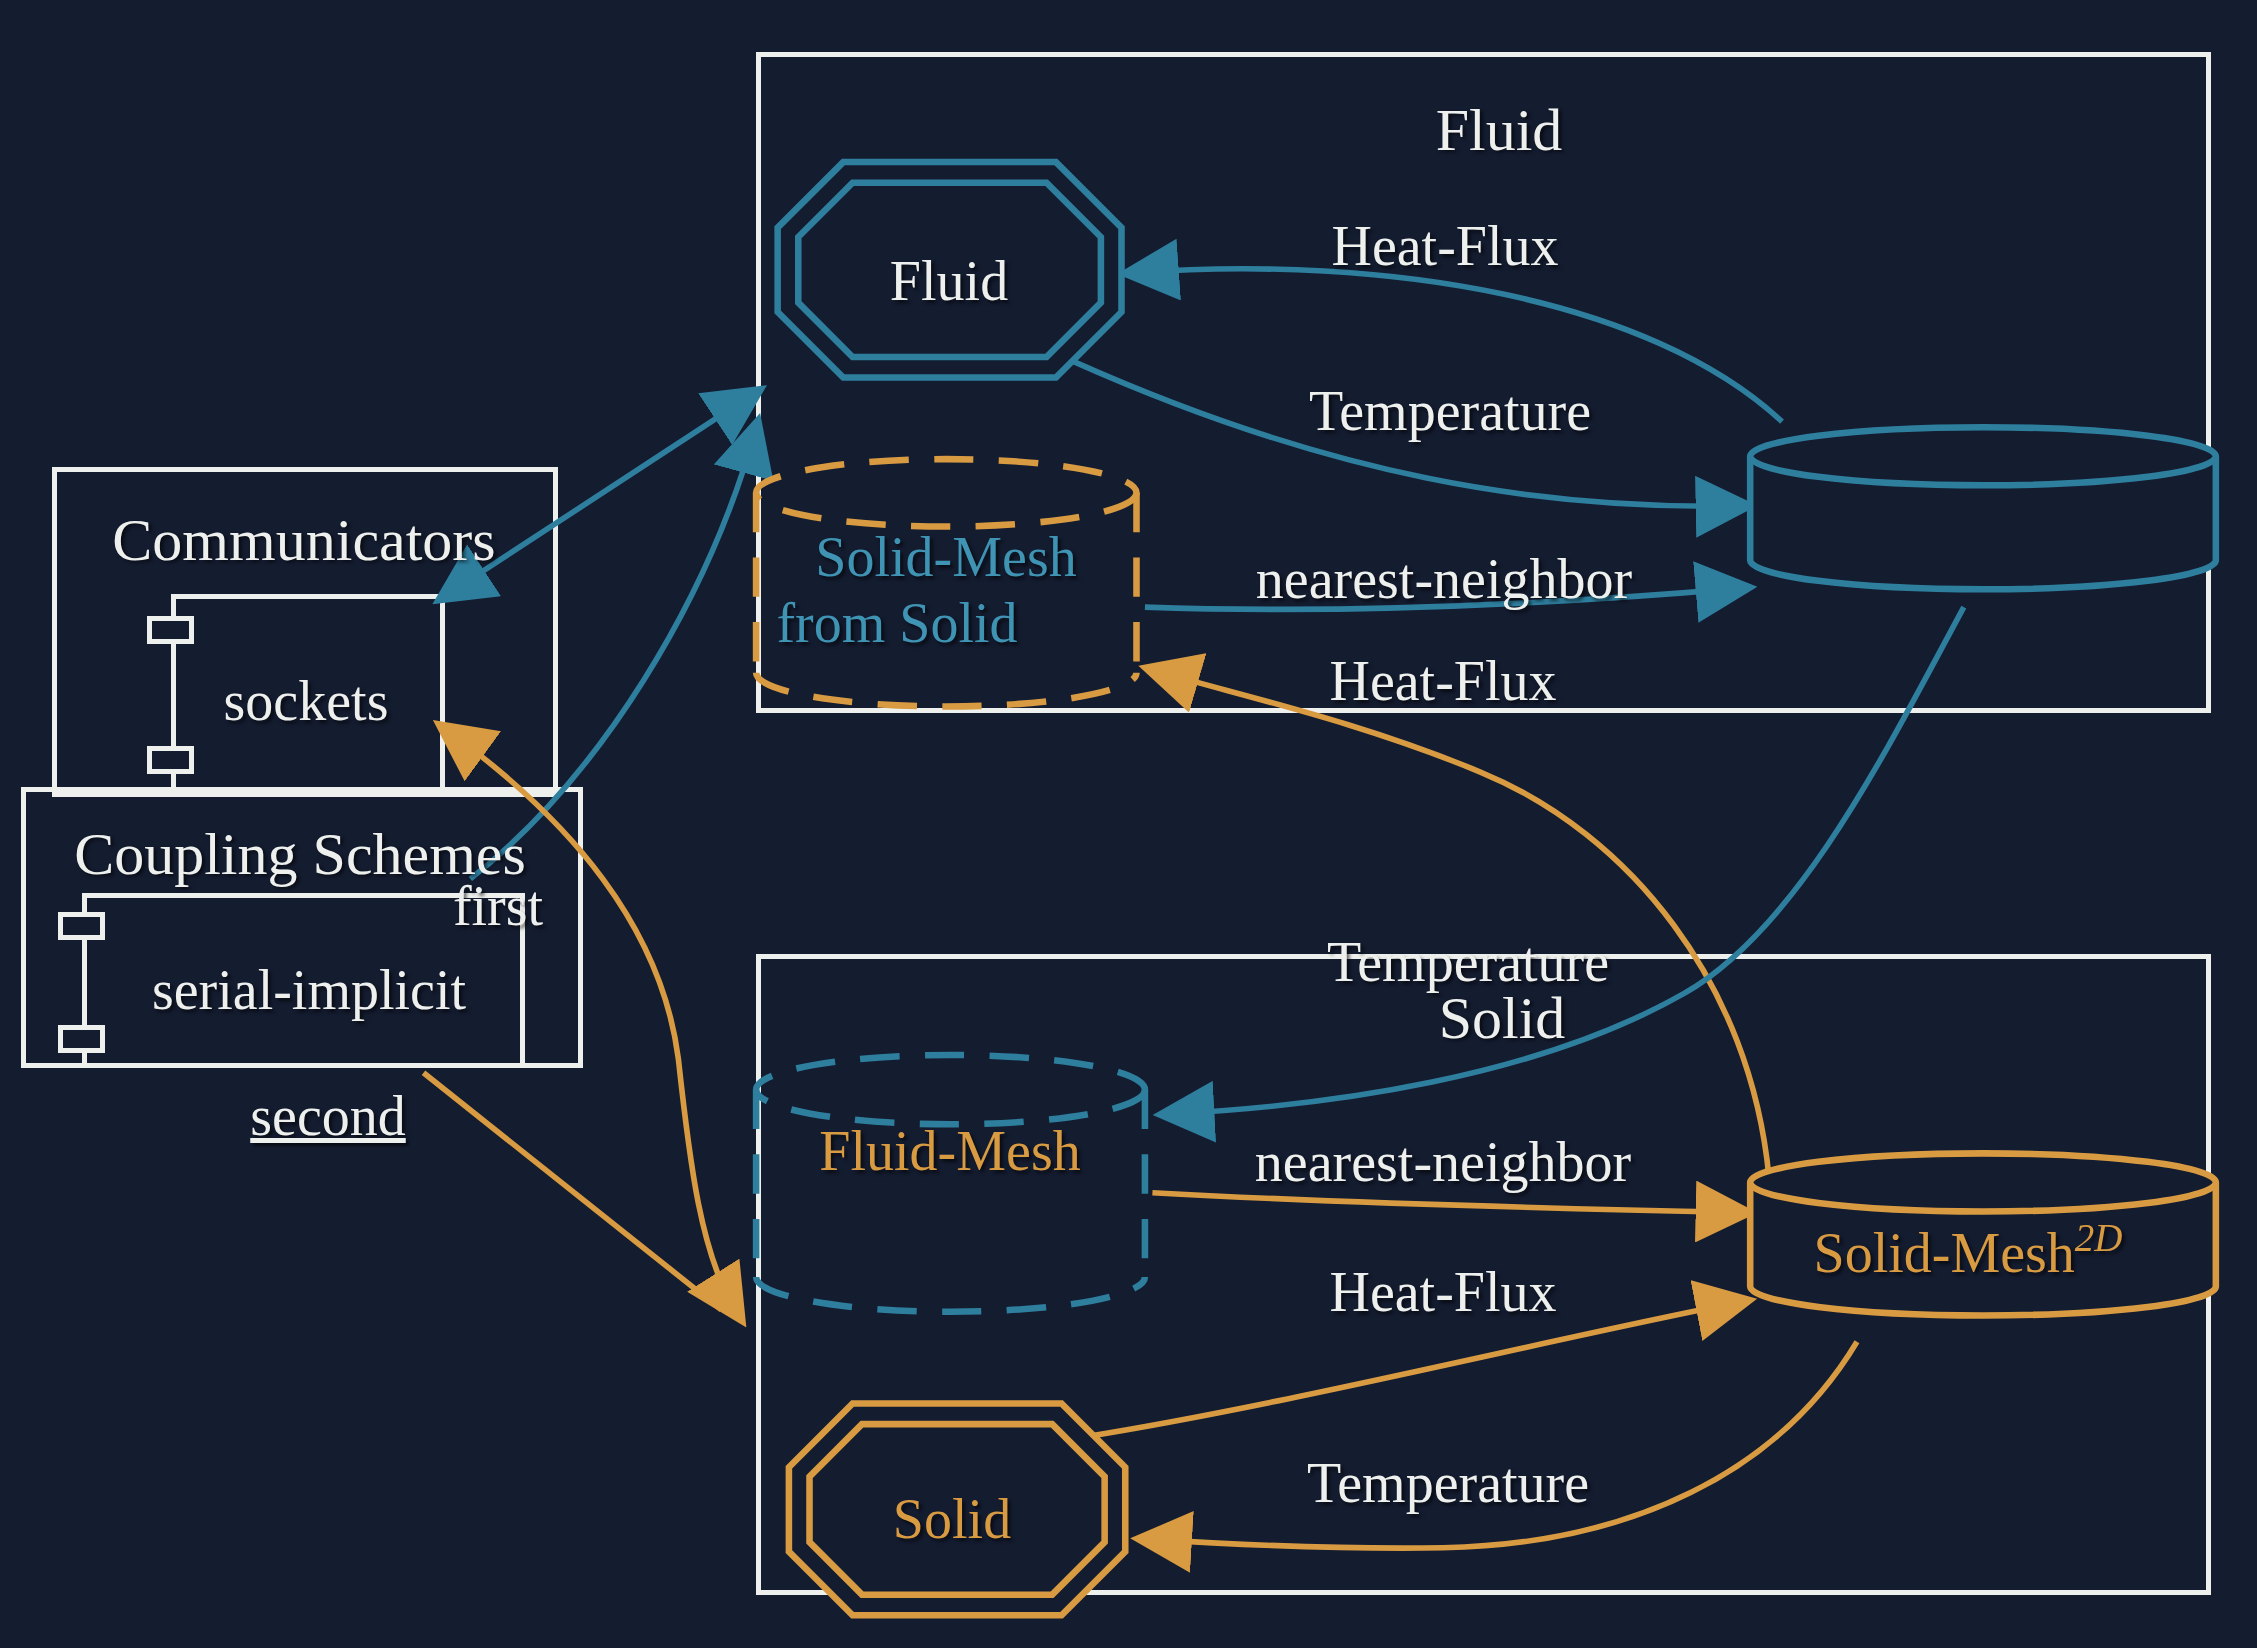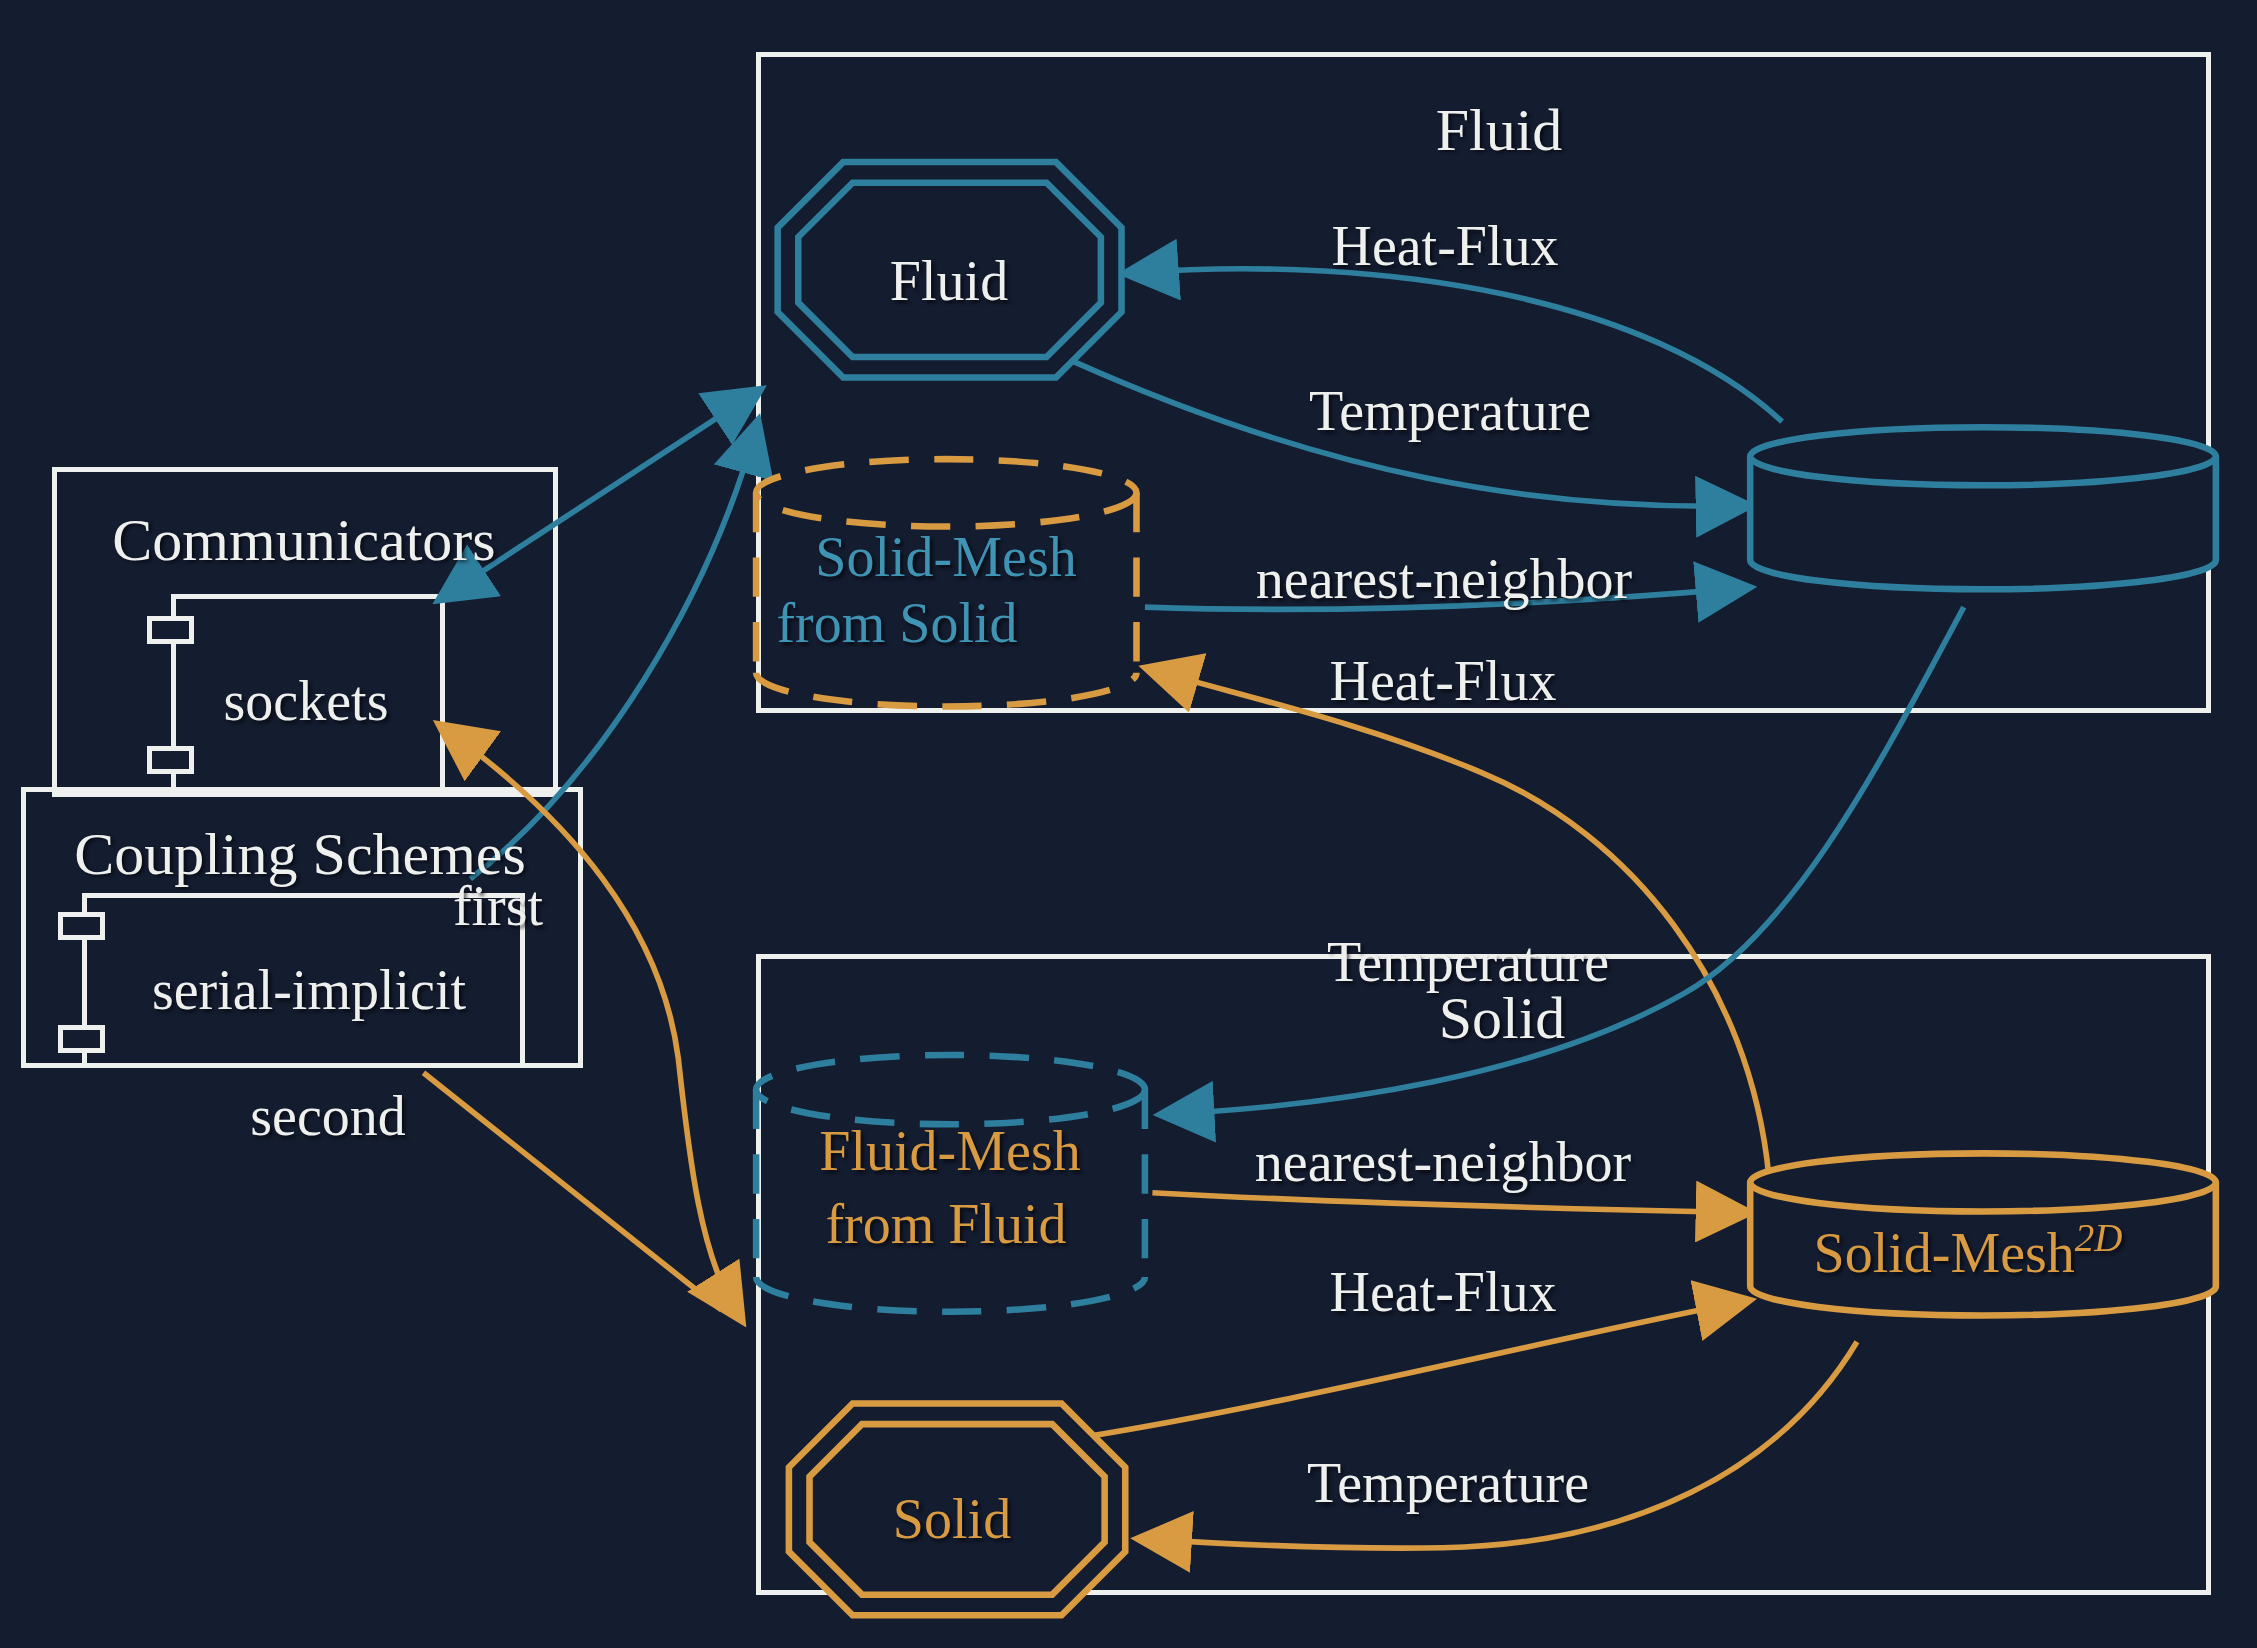--- a/index.html
+++ b/index.html
@@ -83,35 +83,34 @@
       <path d="M 1222,1163 L 1222,1363"></path>
       <path d="M 807,1363 A 207.5,37 0 0 0 1222,1363"></path>
     </g>
   </svg>
 
   <div class="lbl big" style="left:304px;top:530px;">Communicators</div>
   <div class="lbl" style="left:306px;top:691px;">sockets</div>
   <div class="lbl" style="left:309px;top:980px;">serial-implicit</div>
   <div class="lbl big" style="left:300px;top:844px;">Coupling Schemes</div>
   <div class="lbl" style="left:498px;top:896px;">first</div>
-  <div class="lbl" style="left:328px;top:1106px;">second</div>
+  <div class="lbl" style="left:328px;top:1106px;text-decoration:underline;">second</div>
 
   <div class="lbl big" style="left:1499px;top:120px;">Fluid</div>
   <div class="lbl" style="left:1445px;top:236px;">Heat-Flux</div>
   <div class="lbl" style="left:1450px;top:401px;">Temperature</div>
   <div class="lbl" style="left:1444px;top:569px;">nearest-neighbor</div>
   <div class="lbl" style="left:1443px;top:671px;">Heat-Flux</div>
   <div class="lbl" style="left:949px;top:271px;">Fluid</div>
   <div class="lbl teal-text" style="left:946px;top:547px;">Solid-Mesh</div>
   <div class="lbl teal-text" style="left:897px;top:613px;">from Solid</div>
 
   <div class="lbl big" style="left:1502px;top:1008px;">Solid</div>
   <div class="lbl" style="left:1468px;top:952px;">Temperature</div>
   <div class="lbl orange-text" style="left:950px;top:1141px;">Fluid-Mesh</div>
-  <div class="lbl orange-text" style="left:946px;top:1214px;">from Fluid</div>
   <div class="lbl" style="left:1443px;top:1152px;">nearest-neighbor</div>
   <div class="lbl" style="left:1443px;top:1282px;">Heat-Flux</div>
   <div class="lbl" style="left:1448px;top:1473px;">Temperature</div>
   <div class="lbl orange-text" style="left:952px;top:1509px;">Solid</div>
   <div class="lbl orange-text" style="left:1968px;top:1243px;">
     <span>Solid-Mesh</span><span class="sup">2D</span>
   </div>
 
 </div>
 

